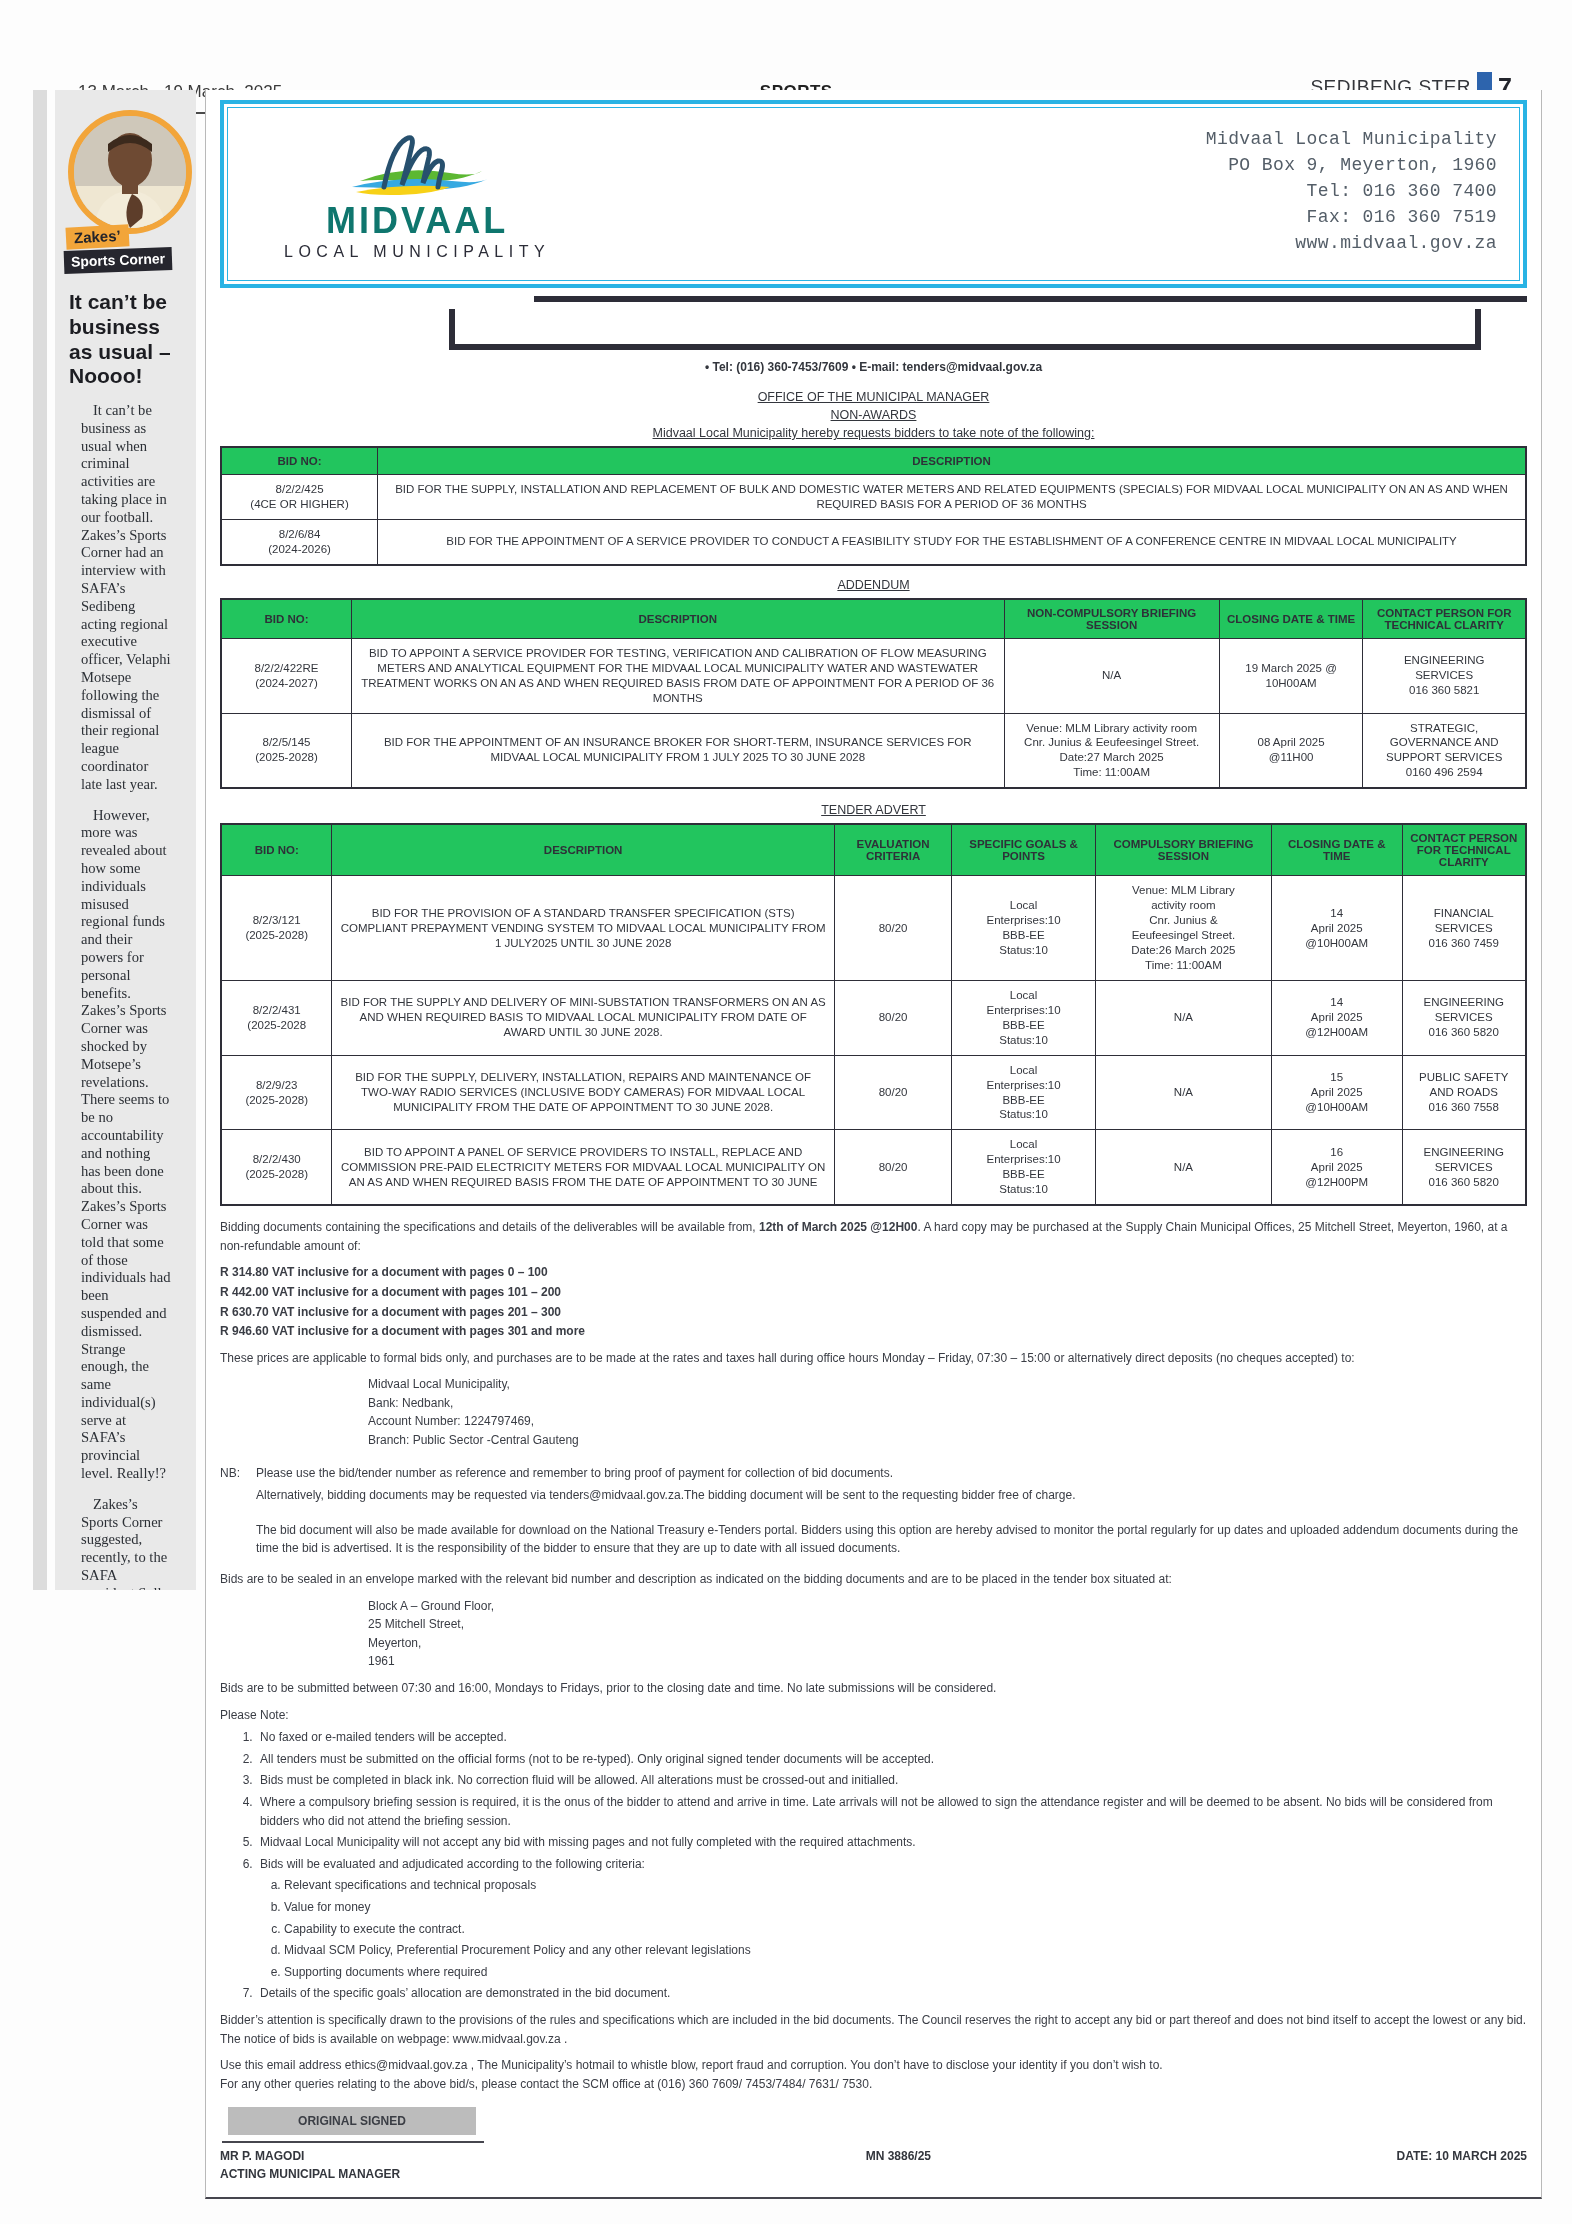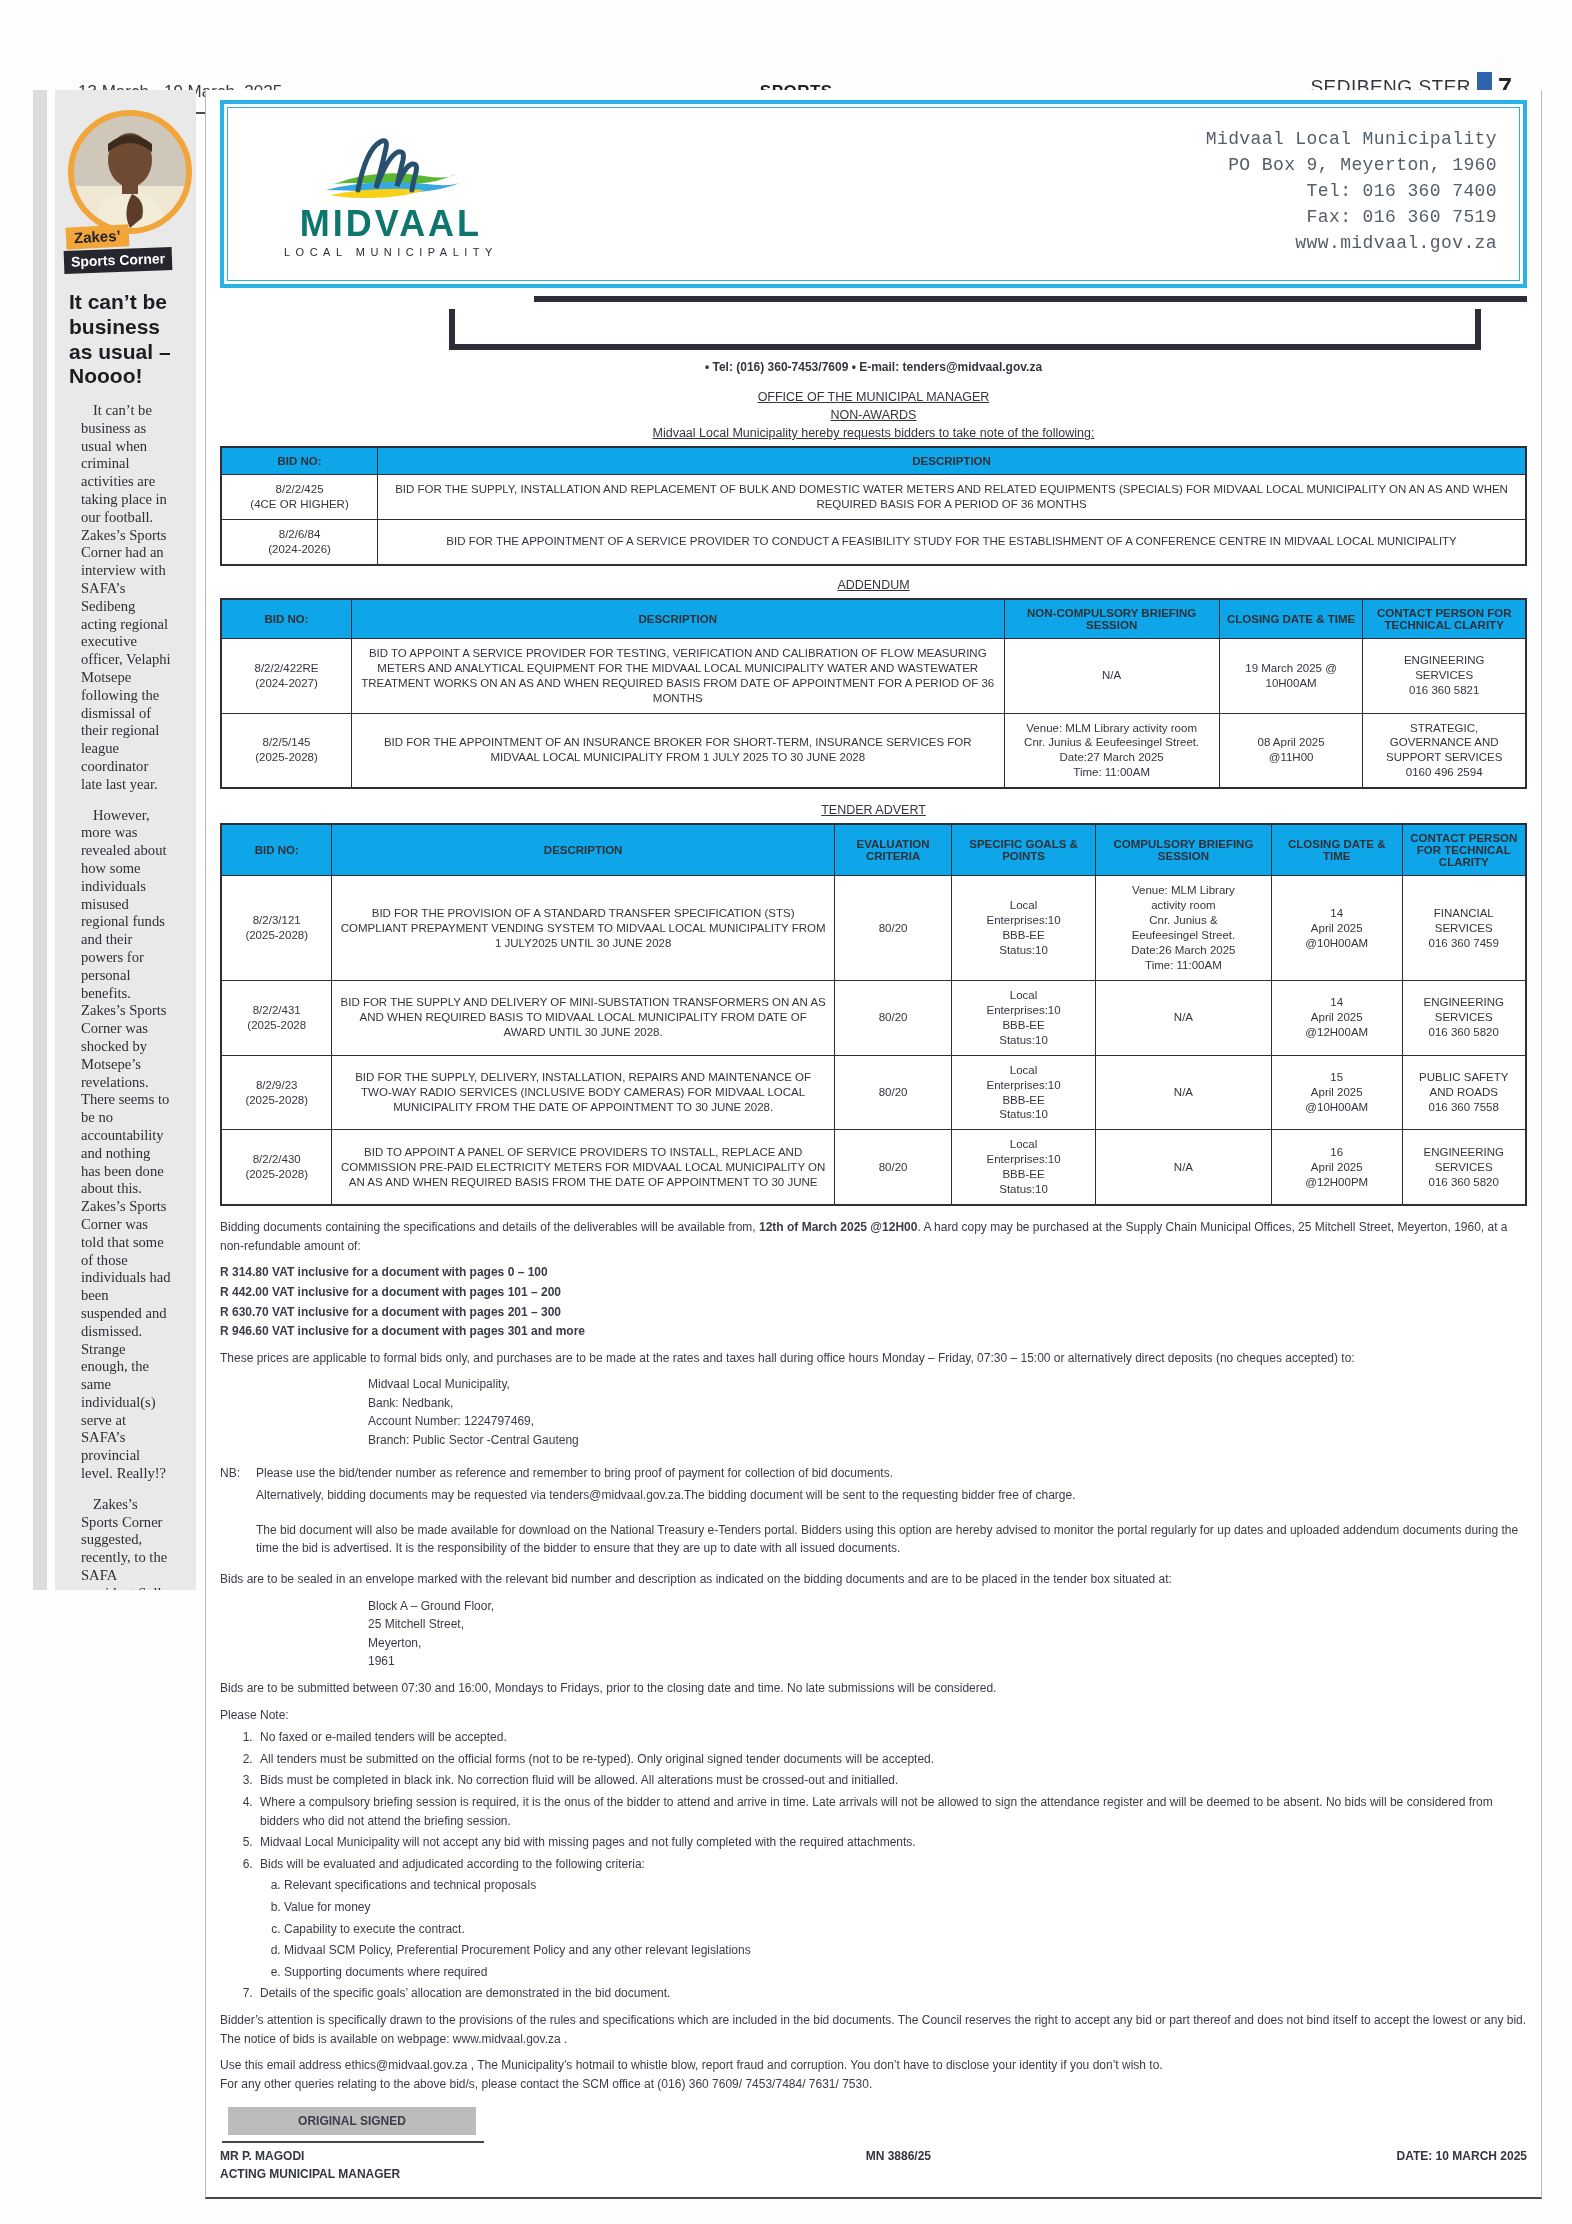--- a/index.html
+++ b/index.html
@@ -57,37 +57,37 @@
   }
   .blue-box{border:4px solid #29b3e4;padding:3px;}
   .blue-box-inner{
     border:1px solid #29b3e4;display:flex;justify-content:space-between;align-items:center;
     padding:12px 22px 10px 56px;min-height:150px;
   }
   .logo-block{text-align:center;}
   .logo-word{
     font-size:36px;font-weight:bold;letter-spacing:3px;color:#0f766e;line-height:1;margin-top:-4px;
   }
-  .logo-sub{font-size:11px;letter-spacing:5.5px;color:#2b2c37;margin-top:4px;}
+  .logo-sub{font-size:16px;letter-spacing:5.5px;color:#2b2c37;margin-top:4px;}
   .masthead{
     text-align:right;font-size:18px;line-height:1.45;color:#545e68;letter-spacing:.4px;align-self:flex-start;margin-top:6px;font-family:Liberation Mono, monospace;
   }
   .bracket{position:relative;height:56px;margin:8px 0 2px;}
   .bracket-bar{position:absolute;top:0;left:24%;right:0;height:6px;background:#2d2d38;}
   .bracket-u{position:absolute;top:13px;left:17.5%;right:3.5%;bottom:2px;border:6px solid #2d2d38;border-top:none;}
   .tel-line{text-align:center;font-weight:bold;font-size:12px;color:#33363d;margin:8px 0 16px;}
   .h-center{
     text-align:center;font-weight:normal;font-size:12.5px;color:#33363d;text-decoration:underline;margin:4px 0;
   }
   .h-gap{margin-top:14px;}
 
   
   table.adv{width:100%;border-collapse:collapse;table-layout:fixed;margin:6px 0 12px;}
   table.adv th{
-    background:#0ea5e9;border:1px solid #2e2e38;font-size:11.5px;font-weight:bold;color:#2e3138;
+    background:#22c55e;border:1px solid #2e2e38;font-size:11.5px;font-weight:bold;color:#2e3138;
     padding:7px 6px;text-align:center;vertical-align:middle;
   }
   table.adv td{
     border:1px solid #2e2e38;font-size:11.5px;color:#33363d;padding:7px 8px;vertical-align:middle;text-align:center;line-height:1.3;
   }
   table.adv{border:2px solid #2e2e38;}
   td.left{text-align:left;}
   .preline{white-space:pre-line;}
 
   

